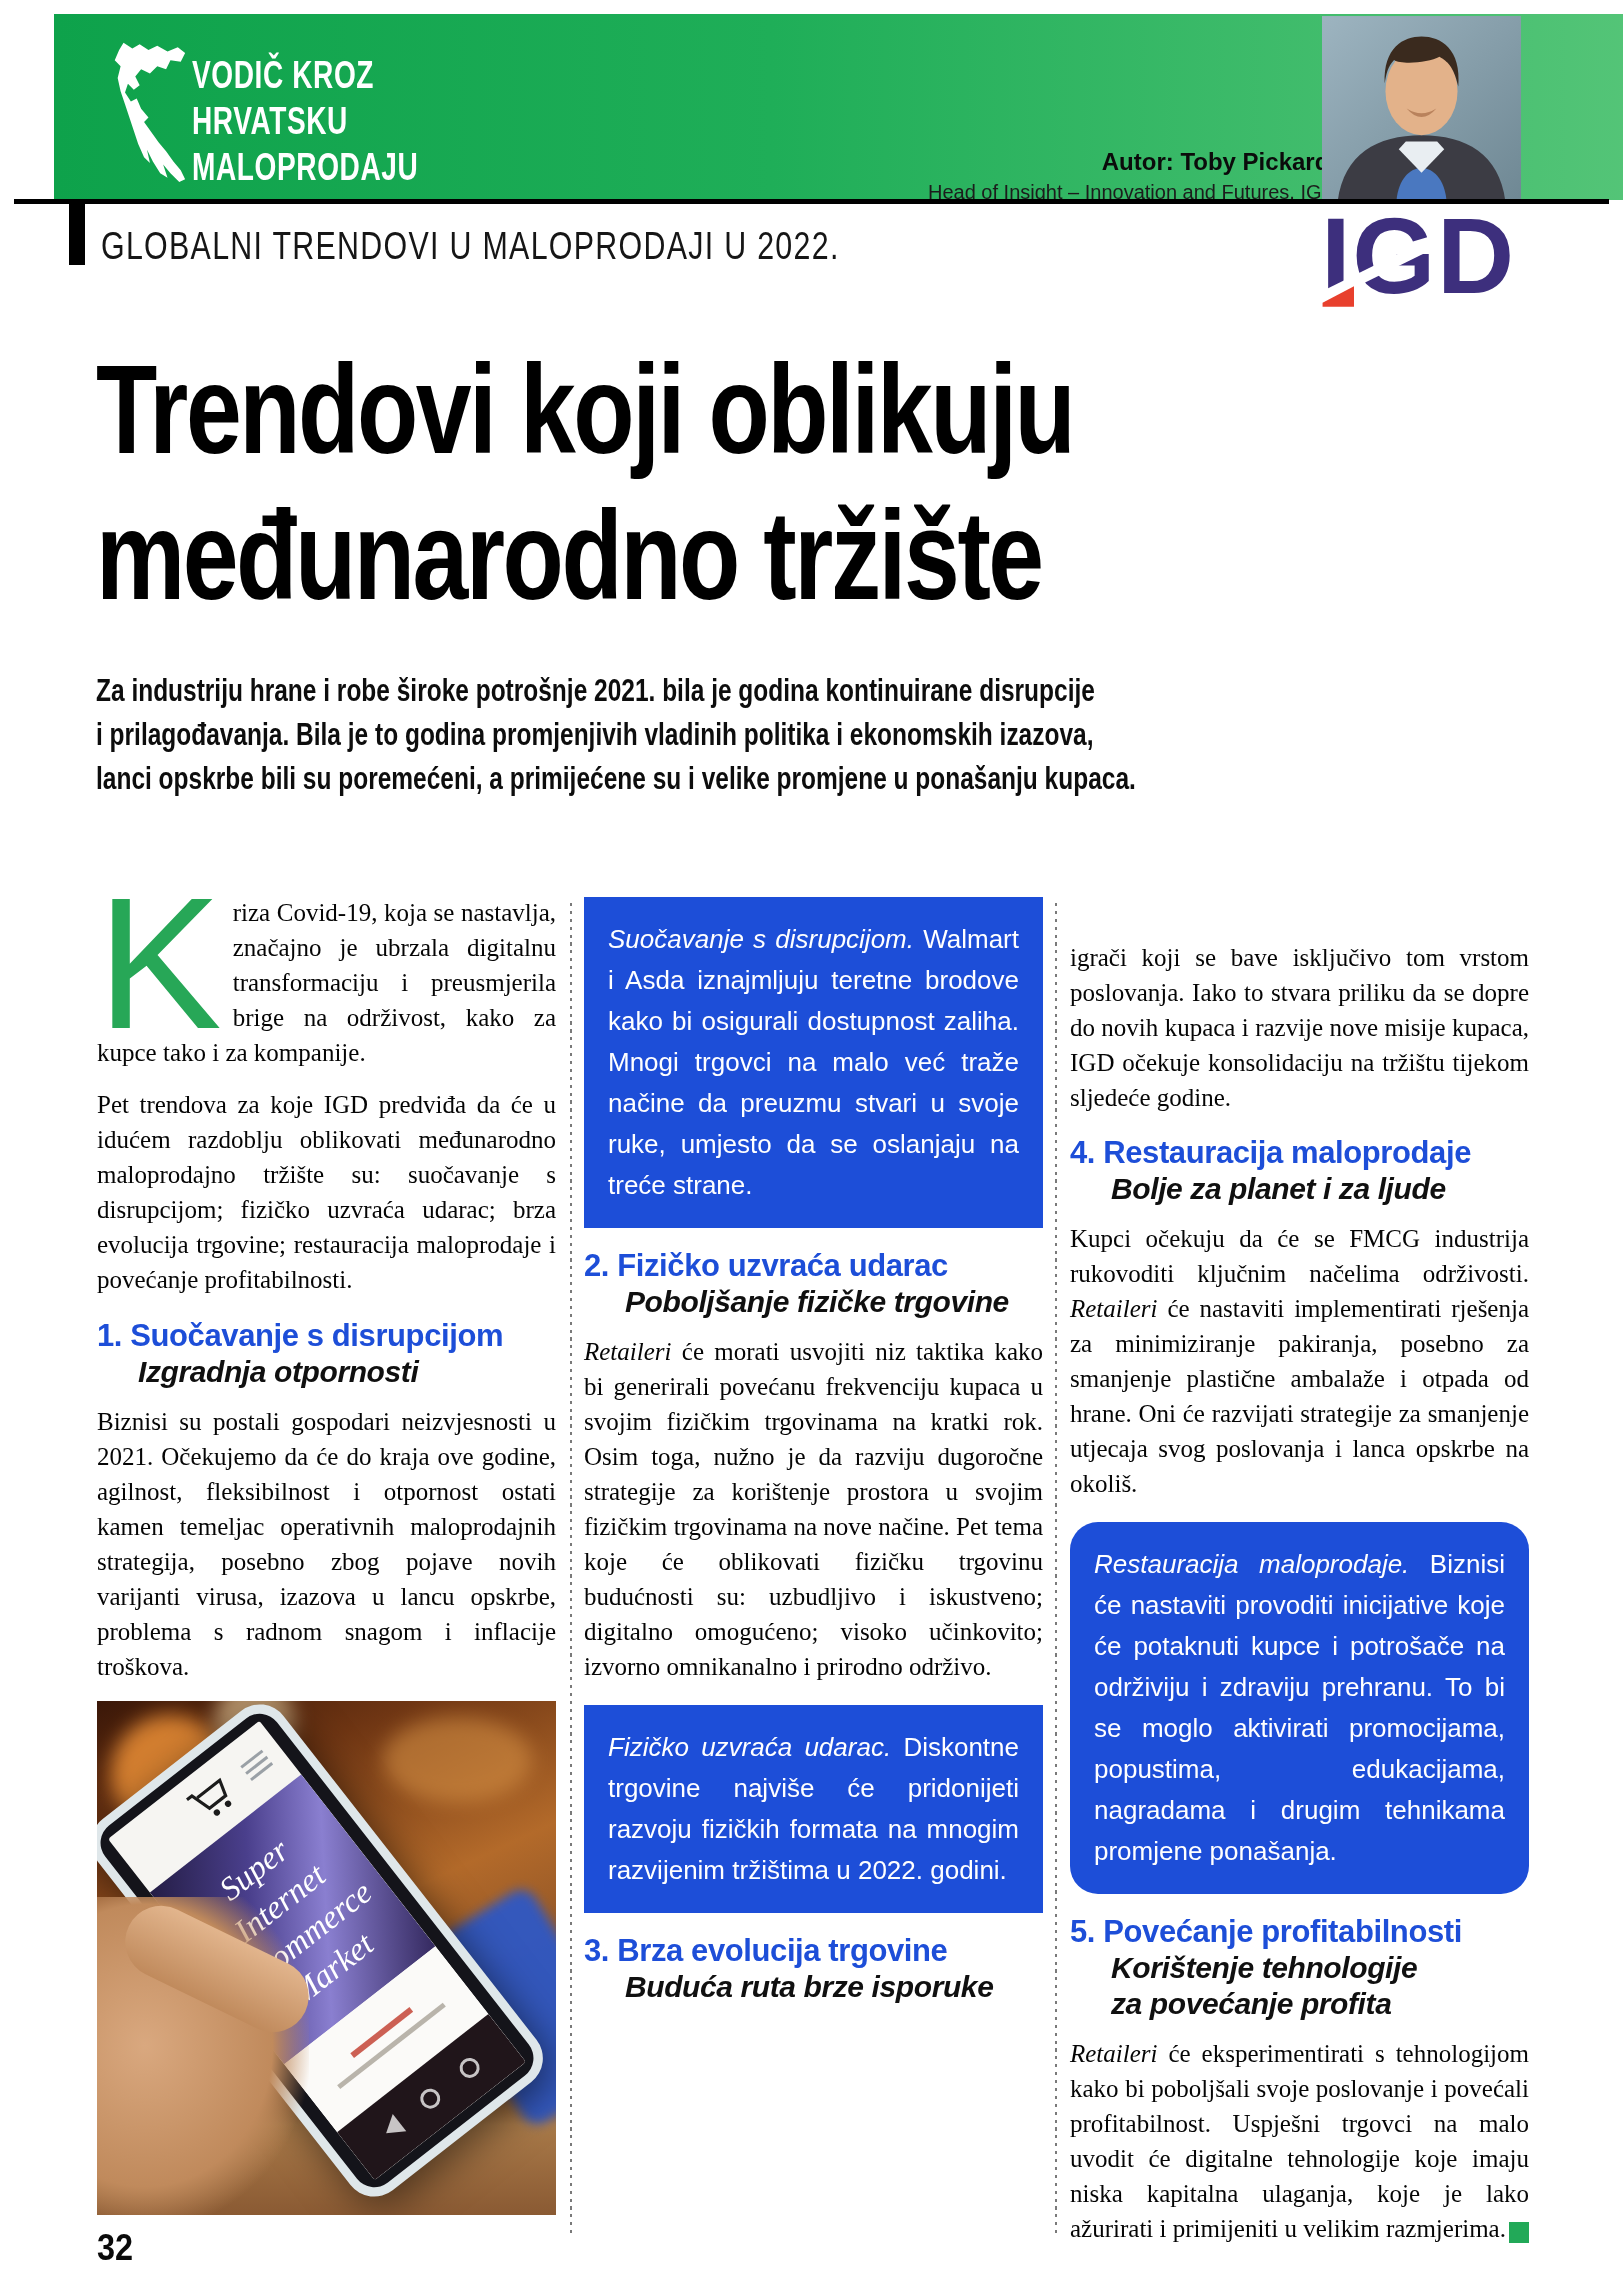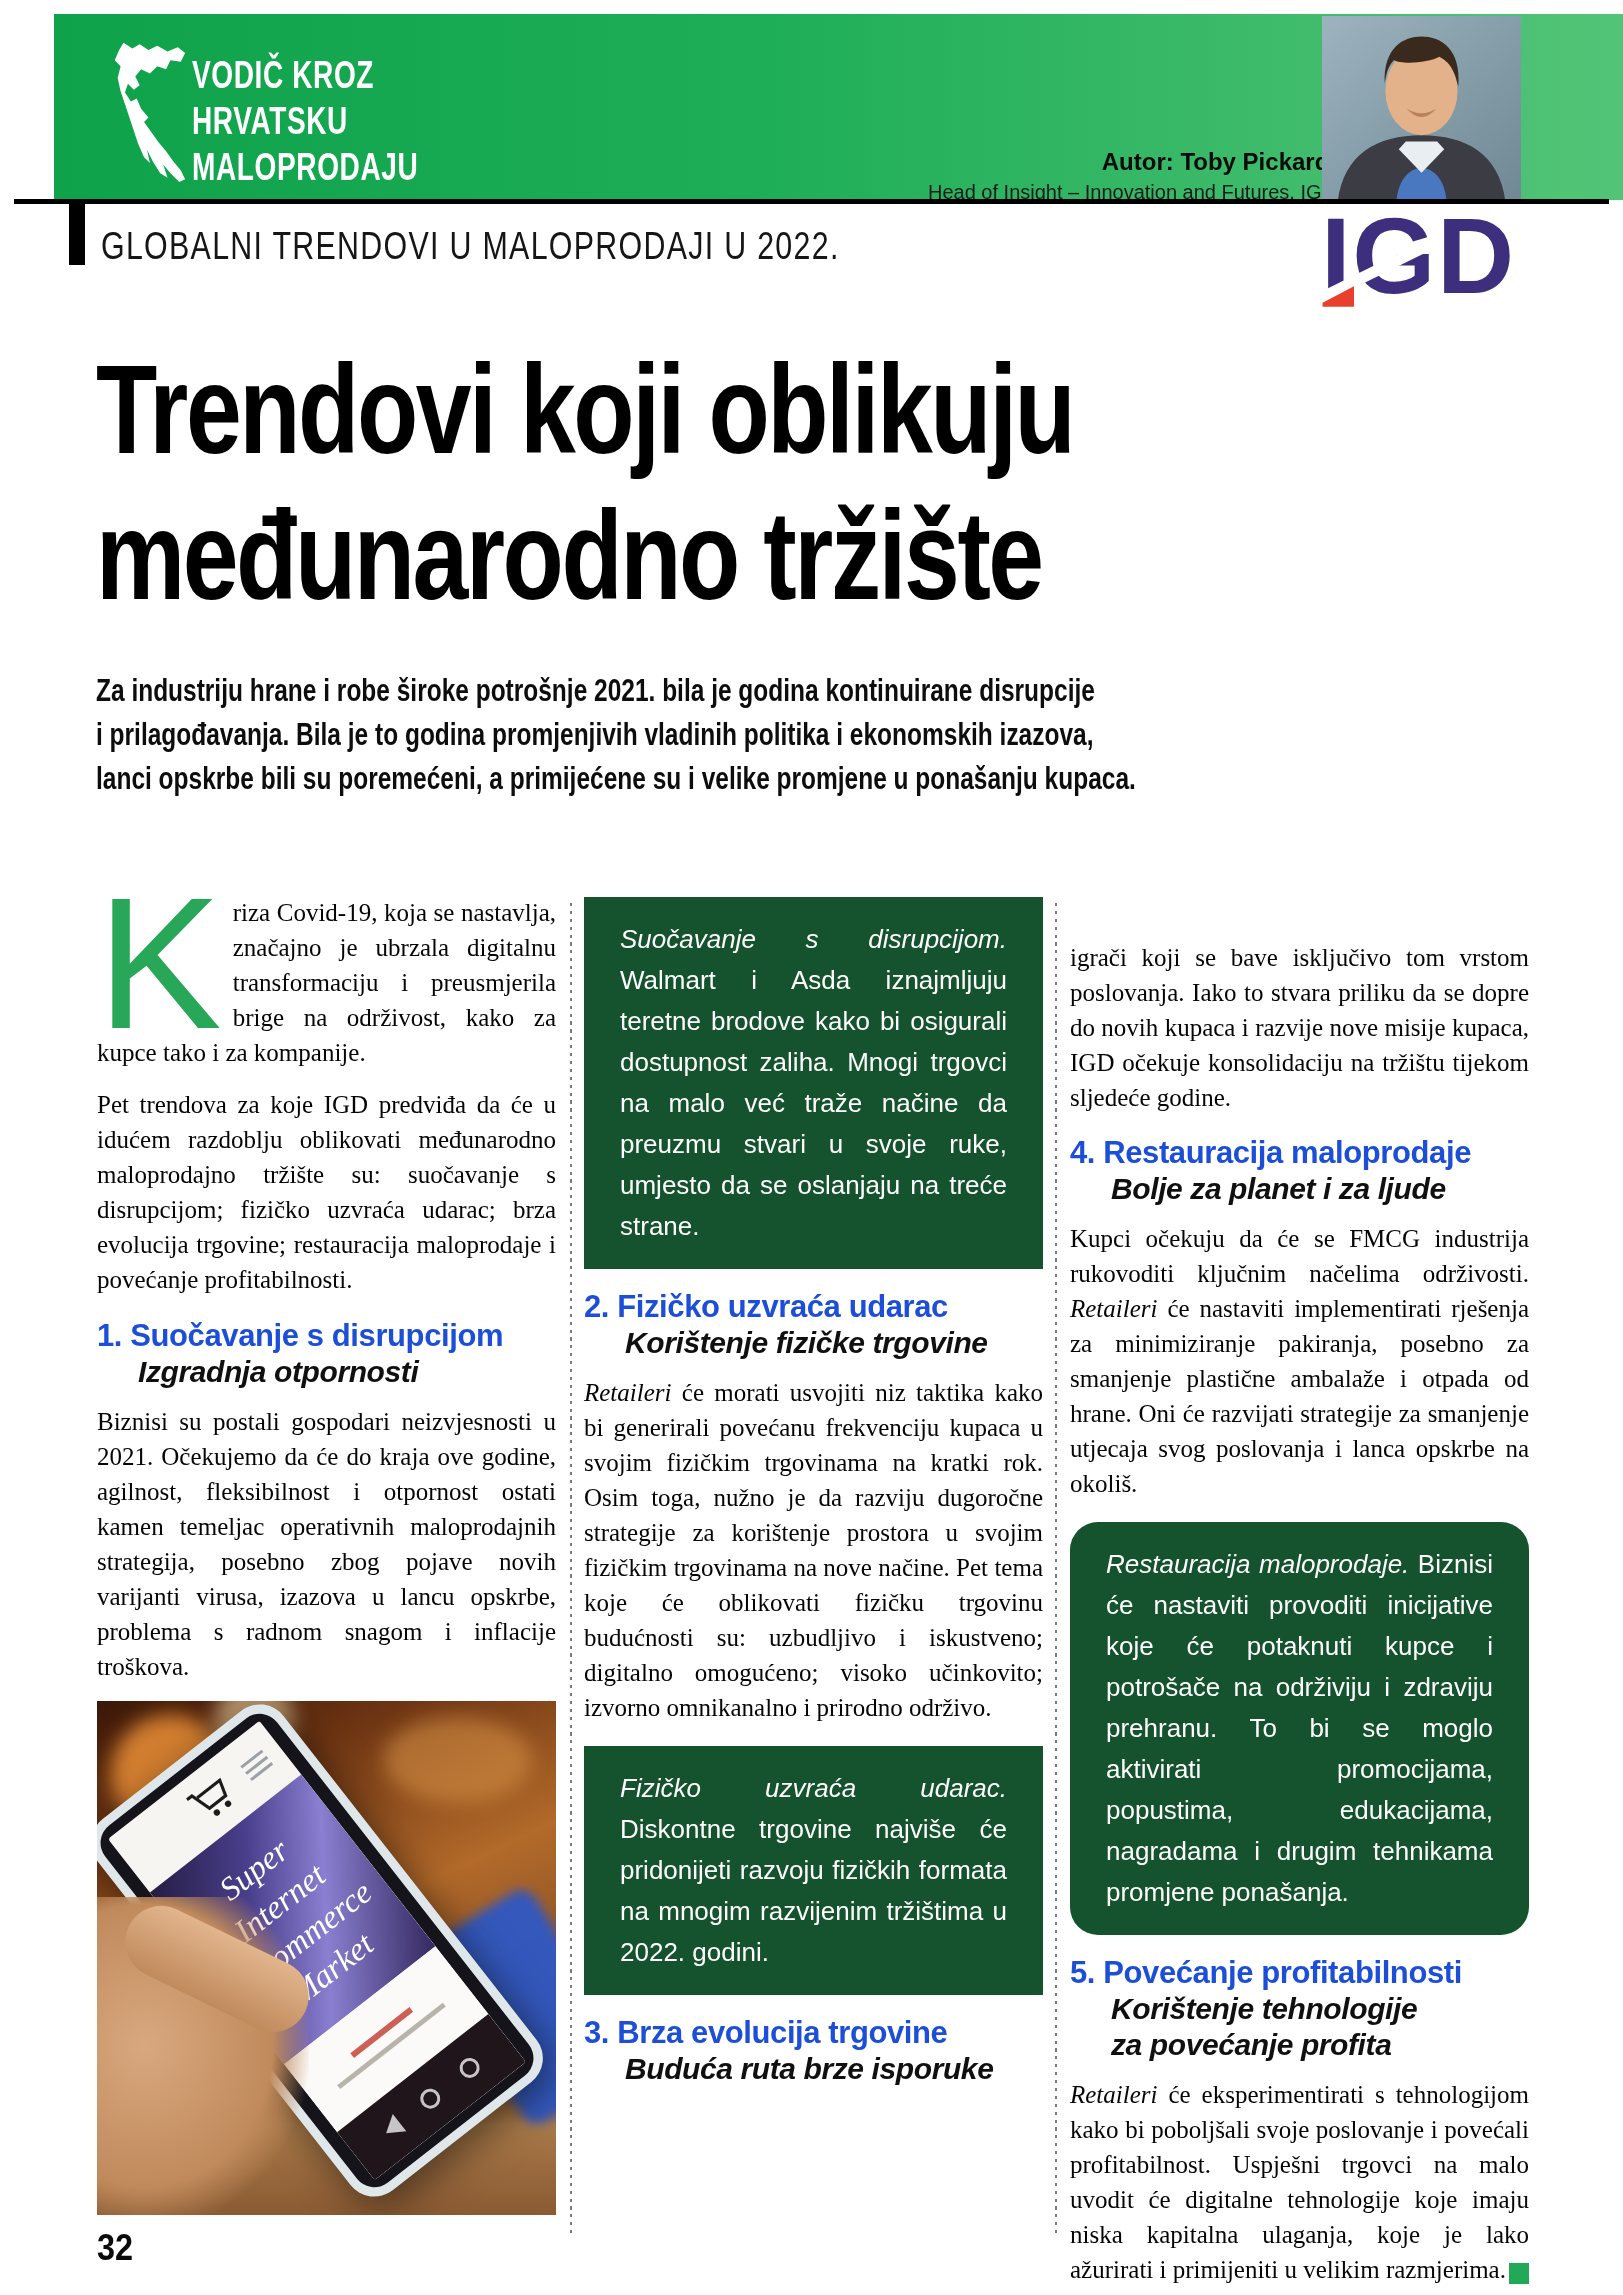--- a/index.html
+++ b/index.html
@@ -42,21 +42,21 @@
   .body-p + .body-p { margin-top:17.3px; }
   .dropcap { float:left; font-family:"Liberation Sans", sans-serif; color:#27a757; font-size:187px; line-height:138px;
     padding-right:11px; font-weight:400; }
   .it { font-style:italic; }
 
   .sec-title { font-family:"Liberation Sans", sans-serif; font-weight:700; font-size:31px; line-height:36px;
     margin-top:20.4px; color:#1d4ed8; letter-spacing:-0.4px; }
   .sec-sub { font-family:"Liberation Sans", sans-serif; font-weight:700; font-style:italic; font-size:30px; line-height:36px;
     padding-left:41px; color:#101010; margin-bottom:14px; white-space:pre-line; letter-spacing:-0.4px; }
 
-  .green-box { background:#14532d; color:#ffffff; padding:22px 36px; font-size:26px; line-height:41px;
+  .green-box { background:#1d4ed8; color:#ffffff; padding:22px 24px; font-size:26px; line-height:41px;
     text-align:justify; font-weight:400; }
   .green-box .it { font-style:italic; }
   #col2 .green-box.first { margin-bottom:3.1px; }
   .green-box.mid { margin-top:20.4px; margin-bottom:3.1px; }
   #col3 .green-box { margin-top:20.4px; margin-bottom:4.7px;border-radius:28px; }
 
   .endmark { float:right; width:20.4px; height:20.4px; background:#22a958; margin-top:11px; }
 
   .page-number { position:absolute; left:97px; top:2227px; font-weight:700; font-size:36px;
     transform:scaleX(0.9); transform-origin:left top; color:#0a0a0a; }
@@ -198,21 +198,21 @@
         </div>
       </div>
       <div class="hand"></div>
       <div class="finger"></div>
     </div>
   </div>
 
   <div class="col" id="col2">
     <div class="green-box first"><span class="it">Suočavanje s disrupcijom. </span><span>Walmart i Asda iznajmljuju teretne brodove kako bi osigurali dostupnost zaliha. Mnogi trgovci na malo već traže načine da preuzmu stvari u svoje ruke, umjesto da se oslanjaju na treće strane.</span></div>
     <h2 class="sec-title">2. Fizičko uzvraća udarac</h2>
-    <h3 class="sec-sub">Korištenje fizičke trgovine</h3>
+    <h3 class="sec-sub">Poboljšanje fizičke trgovine</h3>
     <p class="body-p"><span class="it">Retaileri</span><span> će morati usvojiti niz taktika kako bi generirali povećanu frekvenciju kupaca u svojim fizičkim trgovinama na kratki rok. Osim toga, nužno je da razviju dugoročne strategije za korištenje prostora u svojim fizičkim trgovinama na nove načine. Pet tema koje će oblikovati fizičku trgovinu budućnosti su: uzbudljivo i iskustveno; digitalno omogućeno; visoko učinkovito; izvorno omnikanalno i prirodno održivo.</span></p>
     <div class="green-box mid"><span class="it">Fizičko uzvraća udarac. </span><span>Diskontne trgovine najviše će pridonijeti razvoju fizičkih formata na mnogim razvijenim tržištima u 2022. godini.</span></div>
     <h2 class="sec-title">3. Brza evolucija trgovine</h2>
     <h3 class="sec-sub">Buduća ruta brze isporuke</h3>
   </div>
 
   <div class="col" id="col3">
     <p class="body-p">igrači koji se bave isključivo tom vrstom poslovanja. Iako to stvara priliku da se dopre do novih kupaca i razvije nove misije kupaca, IGD očekuje konsolidaciju na tržištu tijekom sljedeće godine.</p>
     <h2 class="sec-title">4. Restauracija maloprodaje</h2>
     <h3 class="sec-sub">Bolje za planet i za ljude</h3>

